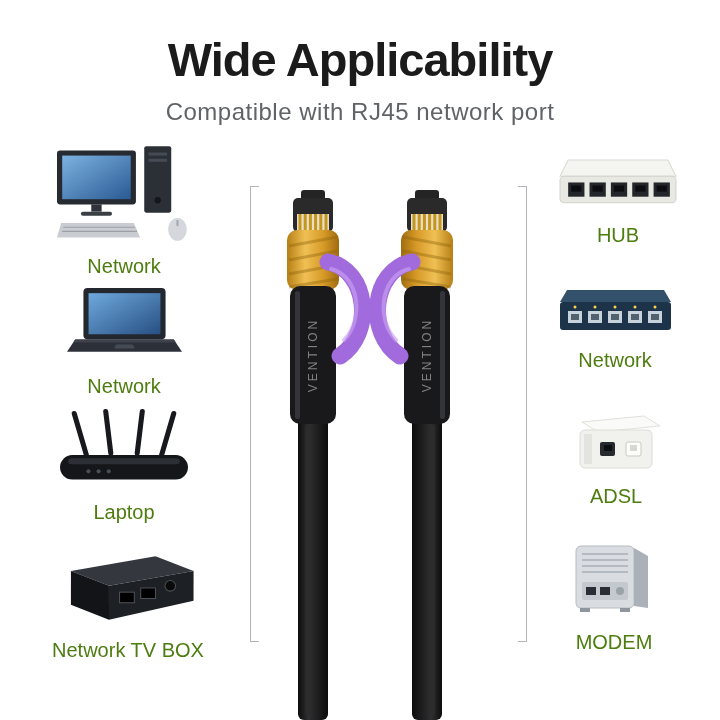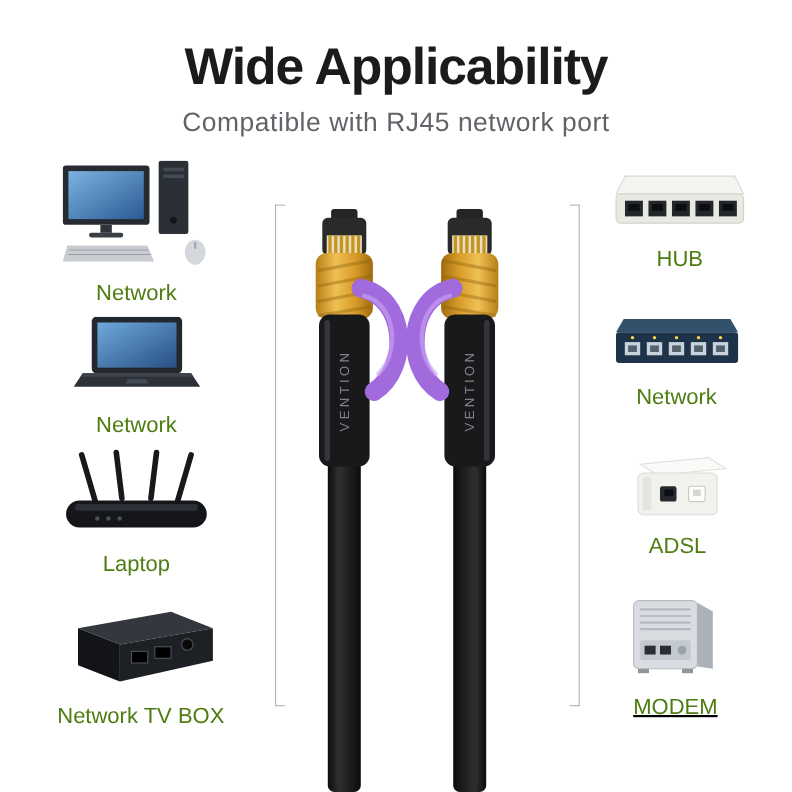--- a/index.html
+++ b/index.html
@@ -17,21 +17,21 @@
   }
   .device{position:absolute;display:flex;flex-direction:column;align-items:center;}
   .device .label{font-size:20px;color:#4d7c0f;margin-top:9px;white-space:nowrap;}
   .dev-computer{left:34px;top:146px;width:180px;}
   .dev-laptop{left:44px;top:288px;width:160px;}
   .dev-router{left:36px;top:408px;width:176px;}
   .dev-tvbox{left:28px;top:552px;width:200px;text-align:center;}
   .dev-hub{left:548px;top:158px;width:140px;}
   .dev-switcher{left:550px;top:288px;width:130px;}
   .dev-adsl{left:556px;top:414px;width:120px;text-align:right;}
-  .dev-modem{left:552px;top:542px;width:124px;text-decoration:underline;}
+  .dev-modem{left:552px;top:542px;width:124px;}
   .bracket{position:absolute;top:186px;height:456px;width:9px;}
   .bracket .vline{position:absolute;top:0;bottom:0;width:1px;background:#b0b5ba;}
   .bracket-left .vline{left:0;}
   .bracket-right .vline{right:0;}
   .bracket .tick{position:absolute;height:1px;width:9px;background:#b0b5ba;}
   .bracket-left .tick{left:0;}
   .bracket-right .tick{right:0;}
   .tick-top{top:0;}
   .tick-bottom{bottom:0;}
   .bracket-left{left:250px;}

